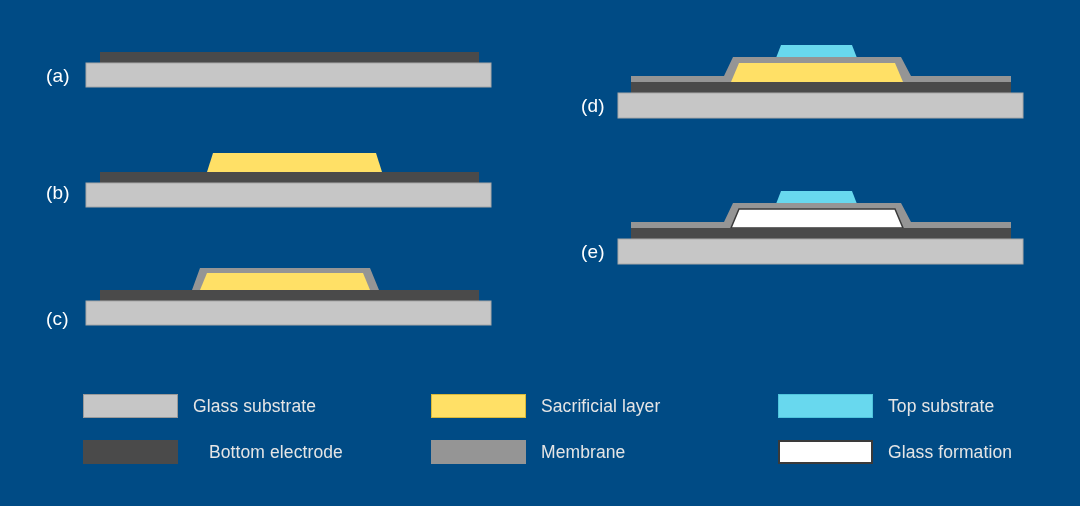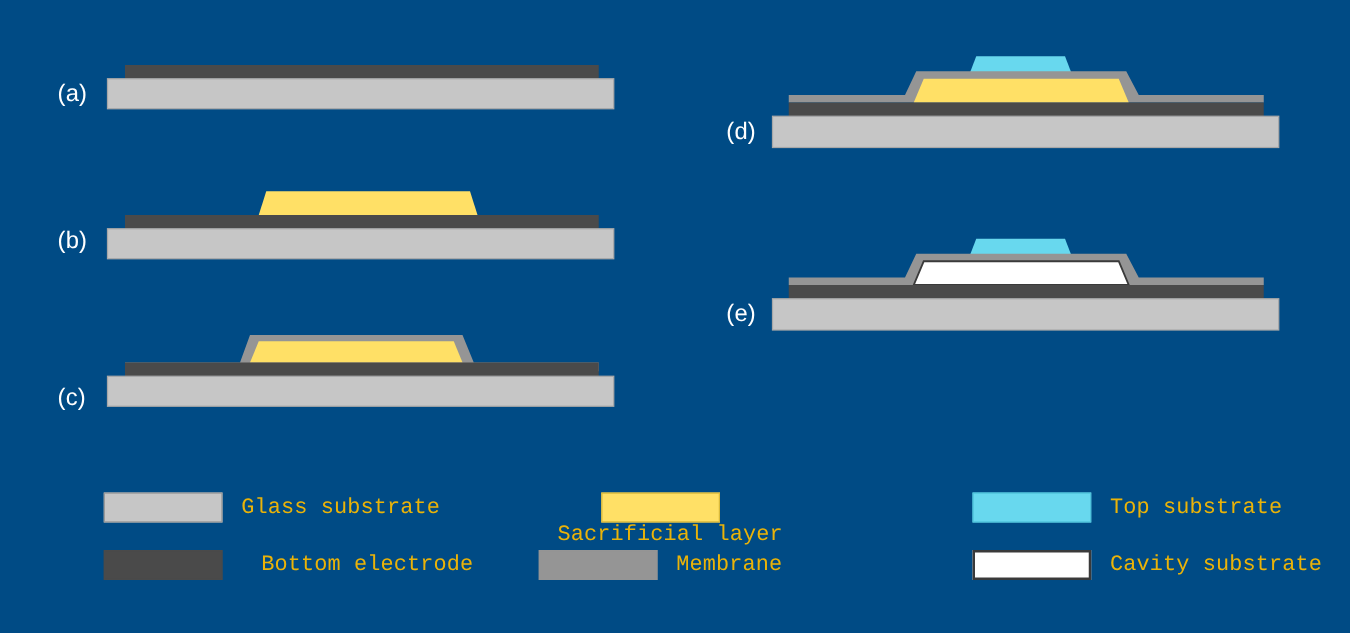--- a/index.html
+++ b/index.html
@@ -48,23 +48,23 @@
     align-items: center;
     pointer-events: auto;
   }
   .swatch {
     width: 95px;
     height: 24px;
     box-sizing: border-box;
     flex: 0 0 auto;
   }
   .legend-text {
-    color: #eab308;
+    color: #e5e5e5;
     font-size: 17.5px;
-    font-family: Liberation Mono, monospace;
+    font-family: Liberation Sans, sans-serif;
     margin-left: 15px;
     white-space: nowrap;
     letter-spacing: 0.1px;
   }
 </style>
 </head>
 <body>
 
 <div id="stage">
 
@@ -118,35 +118,35 @@
     <div class="legend-item" style="left:83px; top:394px;">
       <div class="swatch" style="background:#C6C6C6; border:1px solid #9A9A9A;"></div>
       <div class="legend-text">Glass substrate</div>
     </div>
 
     <div class="legend-item" style="left:83px; top:440px;gap:16px;">
       <div class="swatch" style="background:#4A4A4A; border:1px solid #4A4A4A;"></div>
       <div class="legend-text">Bottom electrode</div>
     </div>
 
-    <div class="legend-item" style="left:431px; top:394px;flex-direction:column;">
+    <div class="legend-item" style="left:431px; top:394px;">
       <div class="swatch" style="background:#FFE066; border:1px solid #D9B93B;"></div>
       <div class="legend-text">Sacrificial layer</div>
     </div>
 
     <div class="legend-item" style="left:431px; top:440px;">
       <div class="swatch" style="background:#959595; border:1px solid #959595;"></div>
       <div class="legend-text">Membrane</div>
     </div>
 
     <div class="legend-item" style="left:778px; top:394px;">
       <div class="swatch" style="background:#68D8EE; border:1px solid #4FC4DC;"></div>
       <div class="legend-text">Top substrate</div>
     </div>
 
     <div class="legend-item" style="left:778px; top:440px;">
       <div class="swatch" style="background:#FFFFFF; border:2px solid #3A3A3A;"></div>
-      <div class="legend-text">Cavity substrate</div>
+      <div class="legend-text">Glass formation</div>
     </div>
 
   </div>
 
 </div>
 
 </body></html>

